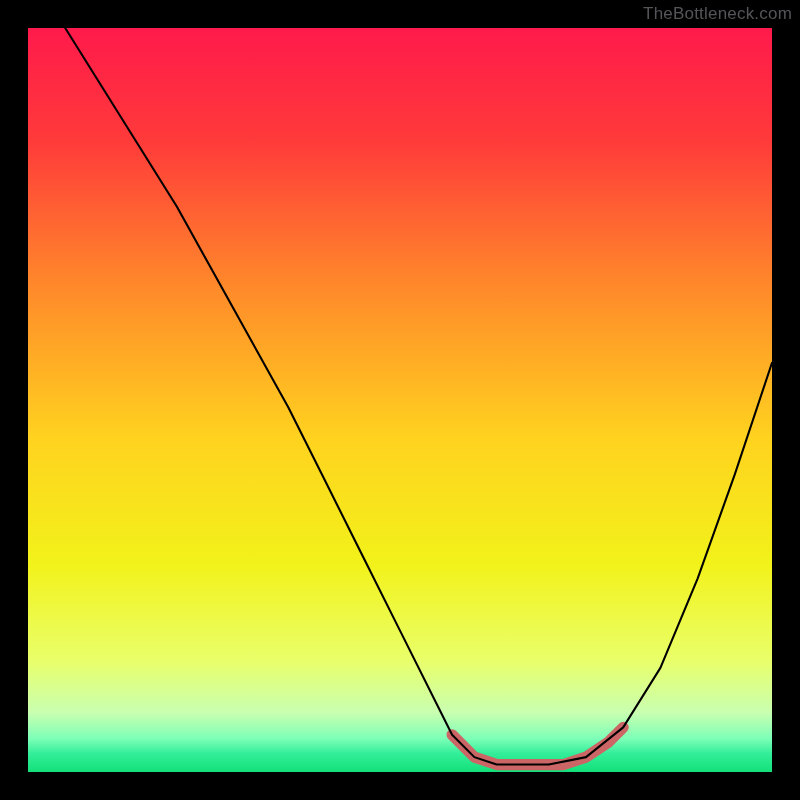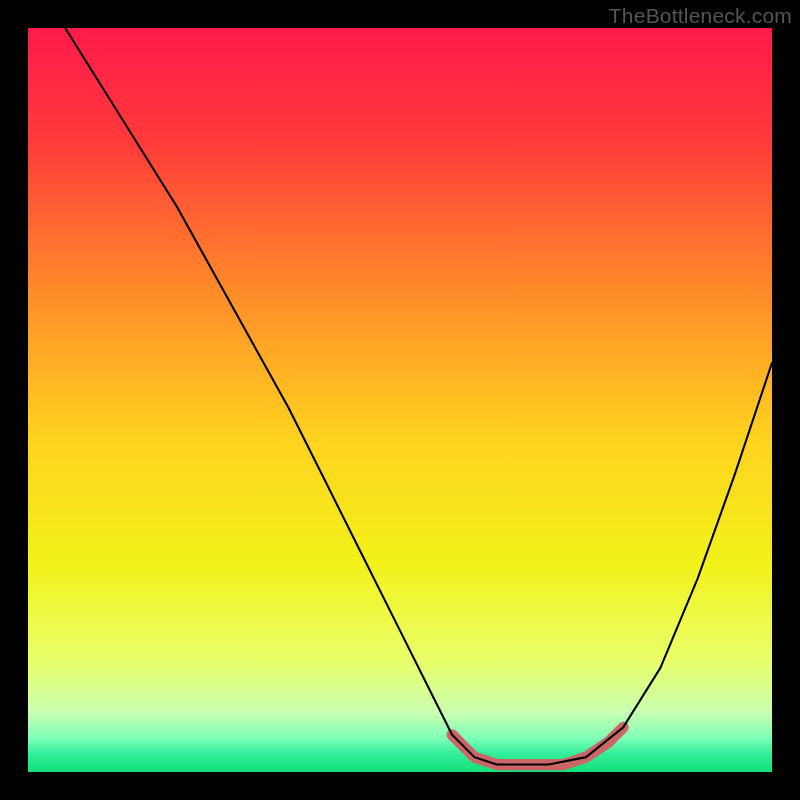--- a/index.html
+++ b/index.html
@@ -30,21 +30,21 @@
     left: 0;
     top: 0;
     width: 100%;
     height: 100%;
   }
   .watermark {
     position: absolute;
     top: 4px;
     right: 8px;
     color: #555559;
-    font-size: 21px;
+    font-size: 17px;
     font-weight: 500;
     letter-spacing: 0.2px;
     user-select: none;
     pointer-events: none;
   }
   svg.curve {
     position: absolute;
     left: 0;
     top: 0;
     width: 100%;

